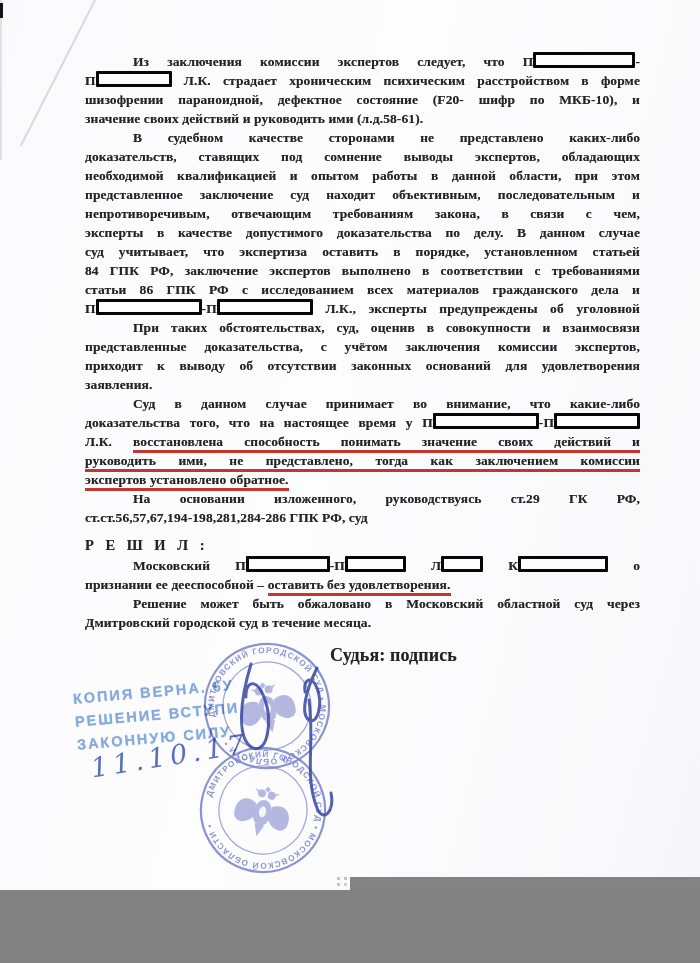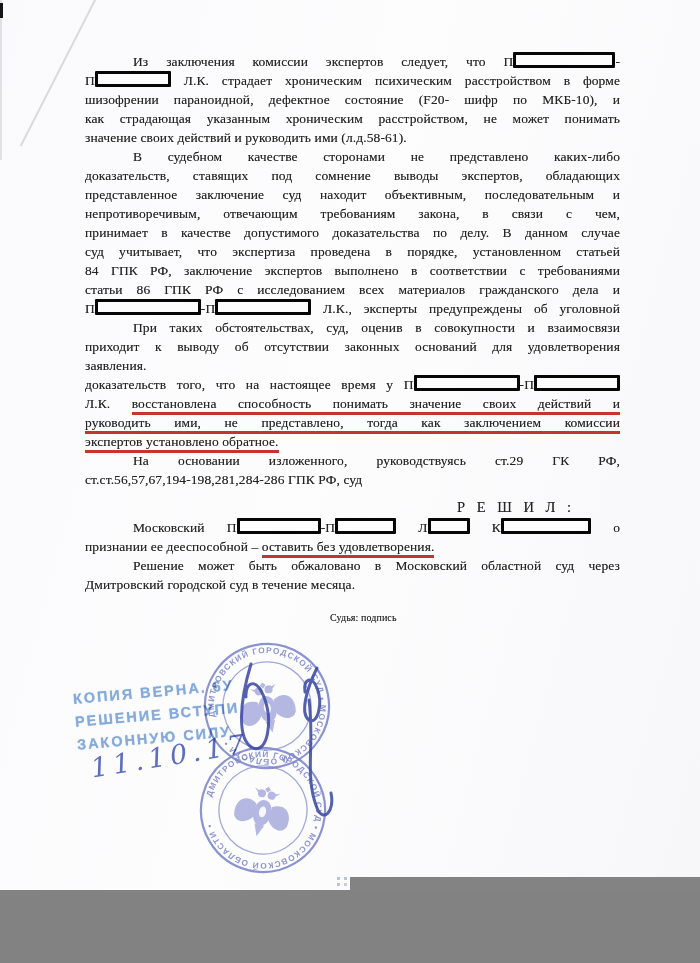--- a/index.html
+++ b/index.html
@@ -7,33 +7,33 @@
     position:relative;width:700px;height:963px;overflow:hidden;
     background:linear-gradient(105deg,#fafafc 0%,#fdfdfe 45%,#f7f7f9 100%);
     font-family:"Liberation Serif","DejaVu Serif",serif;color:#242424;
   }
   
   .fold-line{position:absolute;left:97px;top:-6px;width:2px;height:170px;
     background:#d9dade;transform:rotate(27deg);transform-origin:top left;}
   .edge-mark{position:absolute;left:0;top:3px;width:3px;height:15px;background:#151515;}
   .edge-shade{position:absolute;left:0;top:0;width:2px;height:160px;background:rgba(110,110,125,.18);}
   
-  .doc-body{position:relative;z-index:1;padding:52px 80px 0 85px;
+  .doc-body{position:relative;z-index:1;padding:52px 60px 0 85px;
     font-size:13.5px;line-height:19px;letter-spacing:.1px;
-    text-shadow:0 0 .4px rgba(20,20,20,.45);}
+    text-shadow:0 0 .4px rgba(20,20,20,.45);font-weight:bold;}
   .paragraph{margin:0;}
   .line{text-align:justify;}
   .line.jl{text-align-last:justify;}
   .line.ind{padding-left:48px;}
   .rbox{display:inline-block;height:10px;border:3px solid #060606;background:#fdfdfd;
     vertical-align:-2px;border-radius:1px;}
   .rl{border-bottom:3px solid #c5342e;padding-bottom:1px;}
-  .decision-heading{text-align:right;padding-right:45px;letter-spacing:4px;
+  .decision-heading{text-align:left;padding-right:45px;letter-spacing:4px;
     font-size:14.5px;margin:9px 0 1px 0;}
-  .judge-line{margin:14px 0 0 245px;font-size:10px;}
+  .judge-line{margin:14px 0 0 245px;font-size:18px;}
   
   .stamp{position:absolute;left:72px;top:688px;z-index:2;transform:rotate(-5deg);
     transform-origin:top left;color:#7fa6d9;font-family:"Liberation Sans",sans-serif;
     font-weight:bold;font-size:14.5px;line-height:23px;letter-spacing:2px;
     text-shadow:0 0 1px rgba(127,166,217,.8);opacity:.95;}
   .stamp div{white-space:nowrap;}
   .hand-date{position:absolute;left:90px;top:740px;z-index:2;transform:rotate(-9deg);
     color:#4a5fbb;font-family:"DejaVu Serif",serif;font-style:italic;
     font-size:27px;letter-spacing:5px;opacity:.9;}
   
@@ -54,41 +54,43 @@
 
   <div class="fold-line"></div>
   <div class="edge-shade"></div>
   <div class="edge-mark"></div>
 
   <div class="doc-body">
       <div class="paragraph">
         <div class="line jl ind"><span>Из заключения комиссии экспертов следует, что П</span><span class="rbox" style="width: 96px;"></span><span>-</span></div>
         <div class="line jl"><span>П</span><span class="rbox" style="width: 70px;"></span><span> Л.К. страдает хроническим психическим расстройством в форме</span></div>
         <div class="line jl"><span>шизофрении параноидной, дефектное состояние (F20- шифр по МКБ-10), и</span></div>
-        <div class="line jl"><span>как страдающая указанным хроническим расстройством, не может понимать</span></div>
         <div class="line"><span>значение своих действий и руководить ими (л.д.58-61).</span></div>
       </div>
       <div class="paragraph">
         <div class="line jl ind"><span>В судебном качестве сторонами не представлено каких-либо</span></div>
         <div class="line jl"><span>доказательств, ставящих под сомнение выводы экспертов, обладающих</span></div>
+        <div class="line jl"><span>необходимой квалификацией и опытом работы в данной области, при этом</span></div>
         <div class="line jl"><span>представленное заключение суд находит объективным, последовательным и</span></div>
         <div class="line jl"><span>непротиворечивым, отвечающим требованиям закона, в связи с чем,</span></div>
-        <div class="line jl"><span>принимает в качестве допустимого доказательства по делу. В данном случае</span></div>
-        <div class="line jl"><span>суд учитывает, что экспертиза проведена в порядке, установленном статьей</span></div>
+        <div class="line jl"><span>эксперты в качестве допустимого доказательства по делу. В данном случае</span></div>
+        <div class="line jl"><span>суд учитывает, что экспертиза оставить в порядке, установленном статьей</span></div>
         <div class="line jl"><span>84 ГПК РФ, заключение экспертов выполнено в соответствии с требованиями</span></div>
         <div class="line jl"><span>статьи 86 ГПК РФ с исследованием всех материалов гражданского дела и</span></div>
         <div class="line jl"><span>П</span><span class="rbox" style="width: 100px;"></span><span>-П</span><span class="rbox" style="width: 90px;"></span><span> Л.К., эксперты предупреждены об уголовной</span></div>
       </div>
       <div class="paragraph">
         <div class="line jl ind"><span>При таких обстоятельствах, суд, оценив в совокупности и взаимосвязи</span></div>
+        <div class="line jl"><span>представленные доказательства, с учётом заключения комиссии экспертов,</span></div>
         <div class="line jl"><span>приходит к выводу об отсутствии законных оснований для удовлетворения</span></div>
         <div class="line"><span>заявления.</span></div>
       </div>
       <div class="paragraph">
-        <div class="line jl"><span>доказательств того, что на настоящее время у П</span><span class="rbox" style="width: 100px;"></span><span>-П</span><span class="rbox" style="width: 80px;"></span></div>
+        <div class="line jl ind"><span>Суд в данном случае принимает во внимание, что какие-либо</span></div>
+        <div class="line jl"><span>доказательства того, что на настоящее время у П</span><span class="rbox" style="width: 100px;"></span><span>-П</span><span class="rbox" style="width: 80px;"></span></div>
         <div class="line jl"><span>Л.К. </span><span class="rl">восстановлена способность понимать значение своих действий и</span></div>
         <div class="line jl"><span class="rl">руководить ими, не представлено, тогда как заключением комиссии</span></div>
         <div class="line"><span class="rl">экспертов установлено обратное.</span></div>
       </div>
       <div class="paragraph">
         <div class="line jl ind"><span>На основании изложенного, руководствуясь ст.29 ГК РФ,</span></div>
         <div class="line"><span>ст.ст.56,57,67,194-198,281,284-286 ГПК РФ, суд</span></div>
       </div>
       <div class="decision-heading">Р Е Ш И Л :</div>
       <div class="paragraph">

